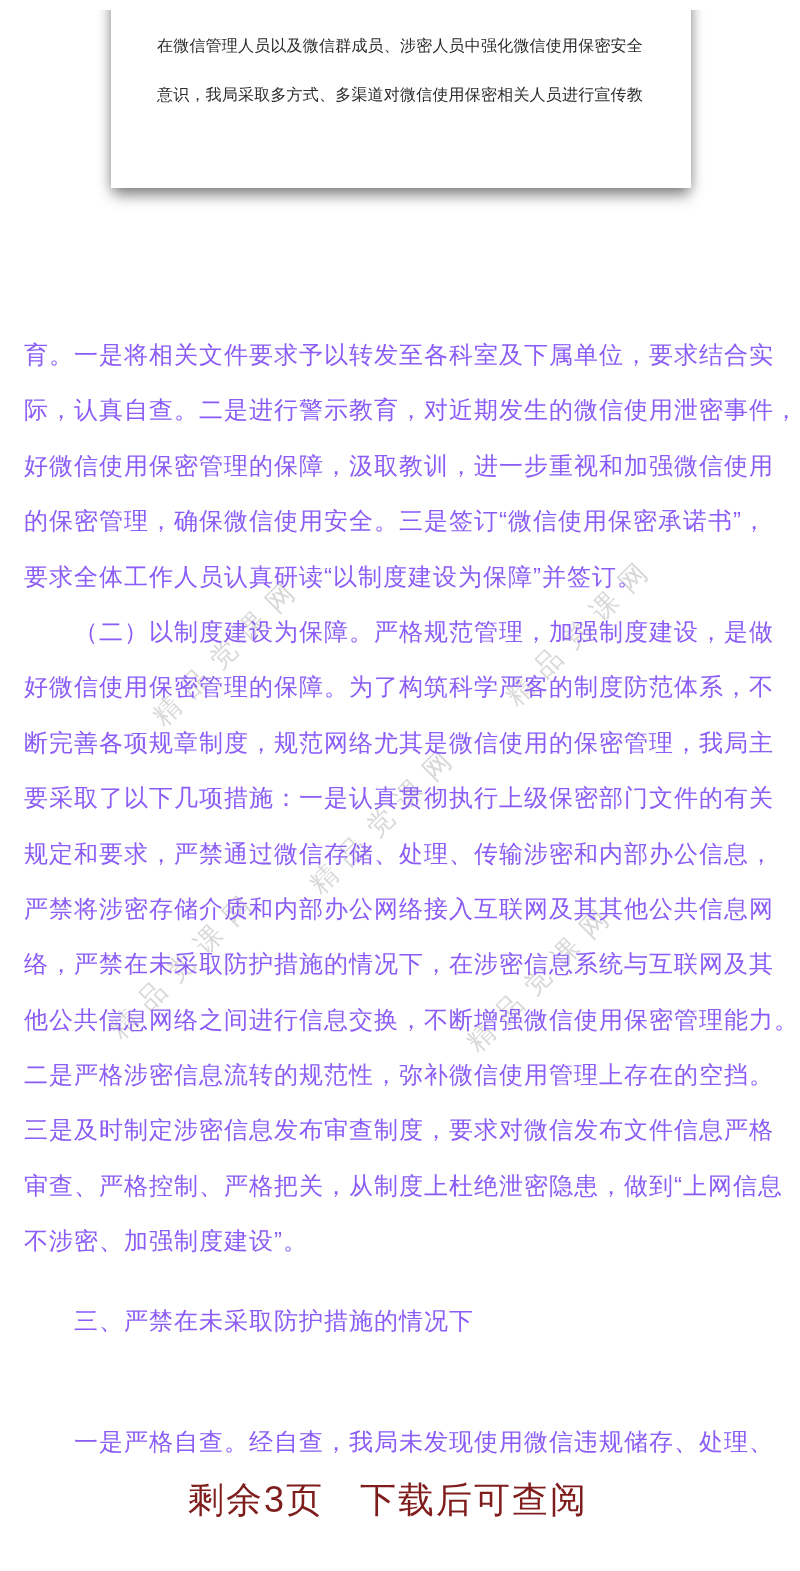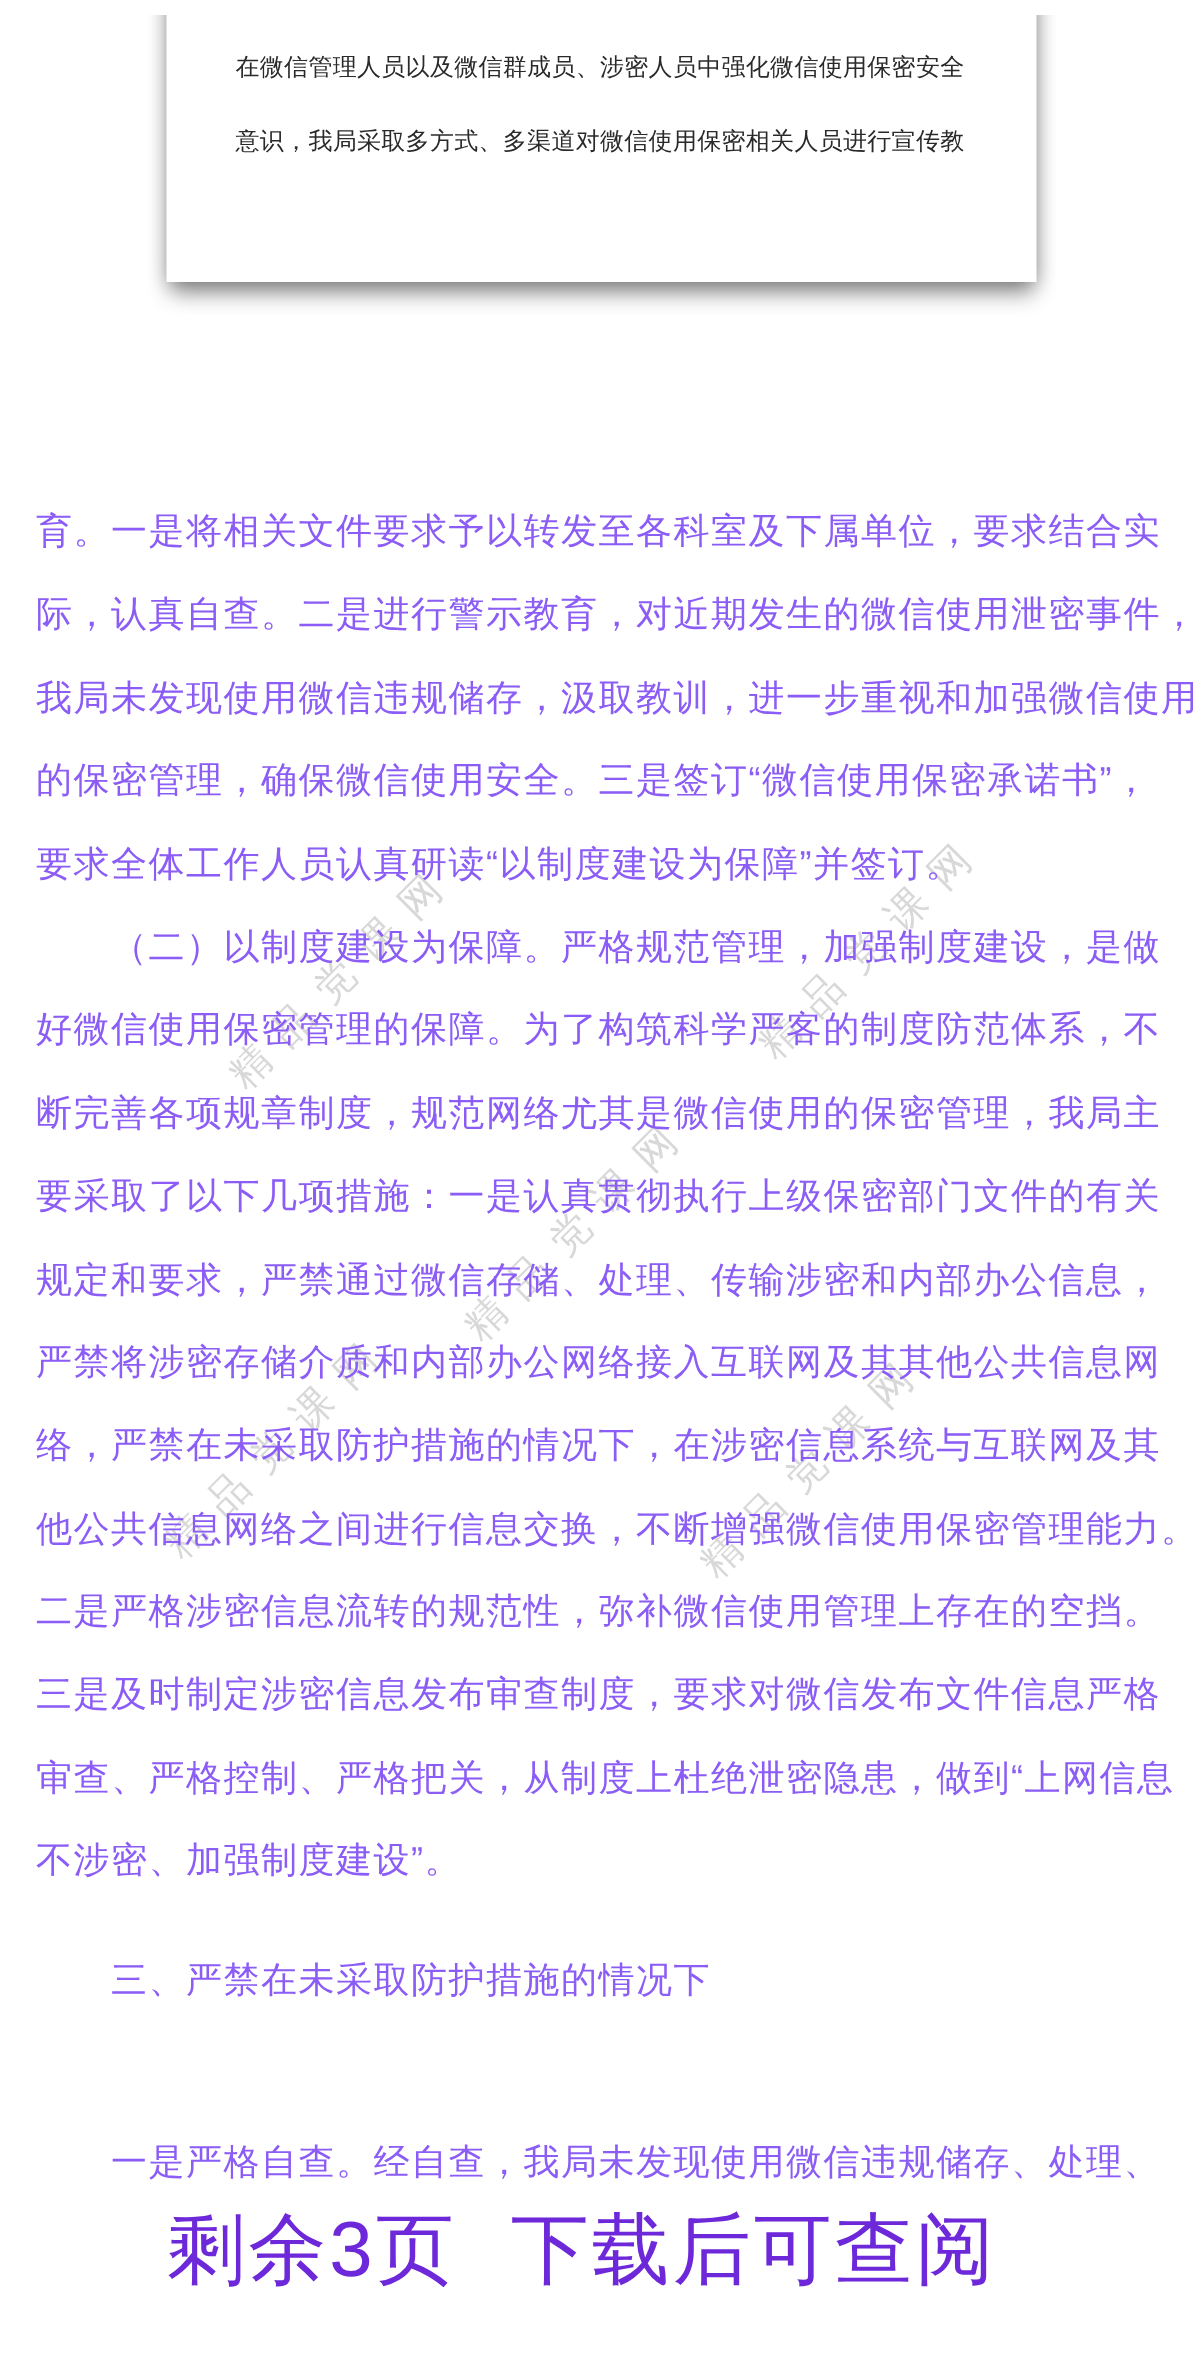--- a/index.html
+++ b/index.html
@@ -61,23 +61,23 @@
     white-space:nowrap;
   }
 
   
   .footer{
     position:absolute;
     left:0;right:0;top:1468px;
     padding-right:24px;
     text-align:center;
     line-height:44px;
-    font-size:52px;
+    font-size:36px;
     letter-spacing:2px;
-    color:#6d28d9;
+    color:#7f1d1d;
     z-index:3;
     white-space:nowrap;
   }
   .footer .hint{margin-left:36px;}
 </style>
 </head>
 <body>
 
 <div class="screen">
 
@@ -92,21 +92,21 @@
       <span class="wm" style="left: 128px; top: 622px; color: rgb(204, 204, 204);">精品党课网</span>
       <span class="wm" style="left: 481px; top: 602px; color: rgb(204, 204, 204);">精品党课网</span>
       <span class="wm" style="left: 285px; top: 790px; color: rgb(204, 204, 204);">精品党课网</span>
       <span class="wm" style="left: 442px; top: 948px; color: rgb(204, 204, 204);">精品党课网</span>
       <span class="wm" style="left: 85px; top: 935px; color: rgb(204, 204, 204);">精品党课网</span>
     </div>
 
   <div class="doc-body" style="color: #8b5cf6;">
       <div class="bline fill">育。一是将相关文件要求予以转发至各科室及下属单位，要求结合实</div>
       <div class="bline fill">际，认真自查。二是进行警示教育，对近期发生的微信使用泄密事件，</div>
-      <div class="bline fill">我局未发现使用微信违规储存，汲取教训，进一步重视和加强微信使用</div>
+      <div class="bline fill">好微信使用保密管理的保障，汲取教训，进一步重视和加强微信使用</div>
       <div class="bline fill">的保密管理，确保微信使用安全。三是签订“微信使用保密承诺书”，</div>
       <div class="bline">要求全体工作人员认真研读“以制度建设为保障”并签订。</div>
       <div class="bline fill" style="padding-left: 50px;">（二）以制度建设为保障。严格规范管理，加强制度建设，是做</div>
       <div class="bline fill">好微信使用保密管理的保障。为了构筑科学严客的制度防范体系，不</div>
       <div class="bline fill">断完善各项规章制度，规范网络尤其是微信使用的保密管理，我局主</div>
       <div class="bline fill">要采取了以下几项措施：一是认真贯彻执行上级保密部门文件的有关</div>
       <div class="bline fill">规定和要求，严禁通过微信存储、处理、传输涉密和内部办公信息，</div>
       <div class="bline fill">严禁将涉密存储介质和内部办公网络接入互联网及其其他公共信息网</div>
       <div class="bline fill">络，严禁在未采取防护措施的情况下，在涉密信息系统与互联网及其</div>
       <div class="bline fill">他公共信息网络之间进行信息交换，不断增强微信使用保密管理能力。</div>

